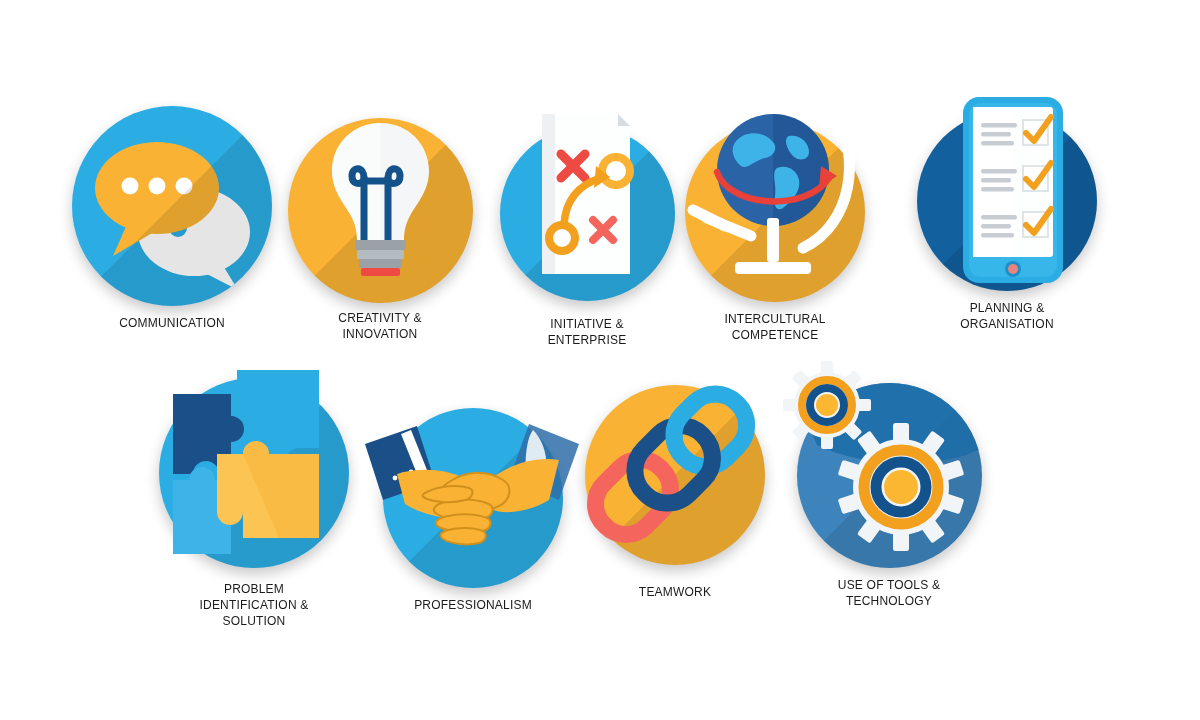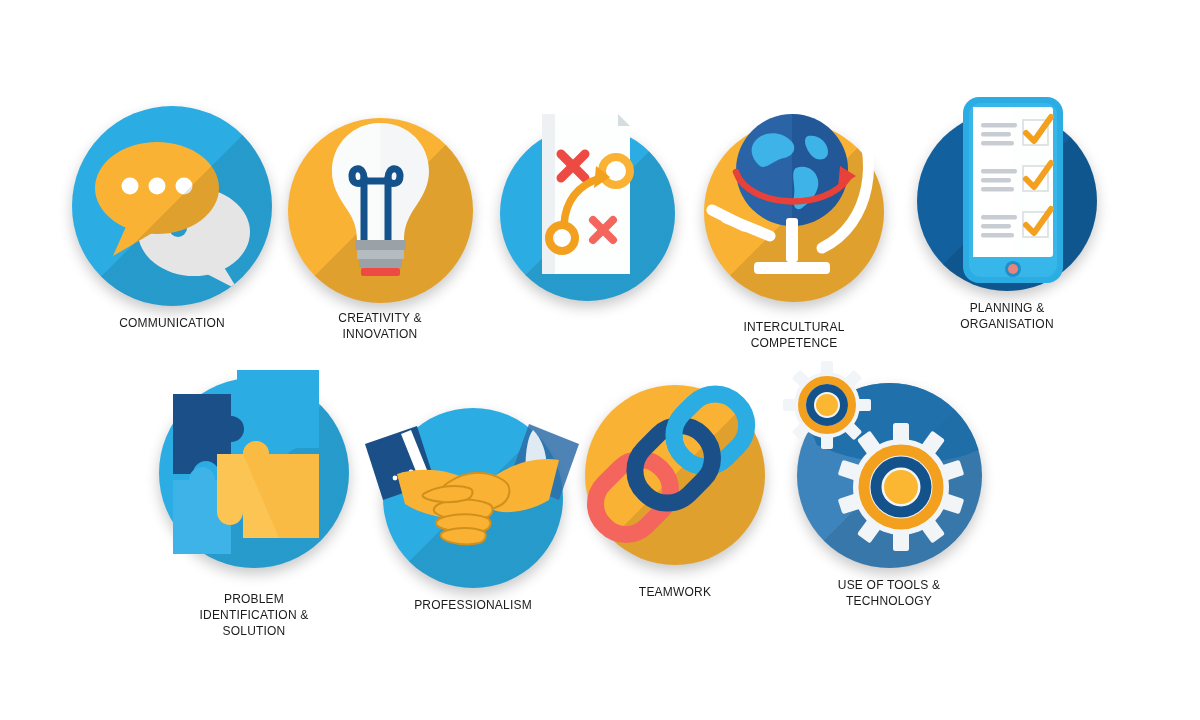--- a/index.html
+++ b/index.html
@@ -124,23 +124,25 @@
         </g>
 
         <circle cx="62" cy="112" r="13" fill="none" stroke="#F2A01E" stroke-width="8"></circle>
 
         <circle cx="116" cy="45" r="14" fill="none" stroke="#F9B233" stroke-width="8"></circle>
 
         <path d="M64 98 C 66 70 82 58 100 52" fill="none" stroke="#F2A01E" stroke-width="7.5" stroke-linecap="round"></path>
         <path d="M96 40 L110 51 L94 62 Z" fill="#F2A01E"></path>
       </svg>
     </div>
-  </div>
-
-  <div class="item" style="left:703px; top:122px; width:182px;gap:8px;">
+    <div class="label" style="margin-top:16px;">INITIATIVE &amp;
+ENTERPRISE</div>
+  </div>
+
+  <div class="item" style="left:684px; top:122px; width:182px;">
     <div class="discwrap" style="width:180px;height:180px;">
       <div class="disc" style="width:180px;height:180px;background:#F9B233;"></div>
       <svg class="art-out" viewBox="0 0 180 180">
 
         <path d="M150 -12 C 176 34 168 102 118 126" fill="none" stroke="#FFFFFF" stroke-width="11" stroke-linecap="round"></path>
         <path d="M131 -18 L163 4" stroke="#FFFFFF" stroke-width="11" stroke-linecap="round"></path>
 
         <circle cx="88" cy="48" r="56" fill="#2B64A6"></circle>
         <path d="M88 -8 A56 56 0 0 1 88 104 Z" fill="#1E4F8C" opacity=".55"></path>
 
@@ -219,21 +221,21 @@
         <path d="M14 16 H72 V38 a13 13 0 1 1 0 26 V96 H60 a13 13 0 1 0 -26 0 H14 Z" fill="#1B4F87"></path>
 
         <path d="M78 -8 H160 V70 H140 a13 13 0 1 0 0 26 H78 V64 a13 13 0 1 0 0 -26 Z" fill="#2BACE3"></path>
 
         <path d="M14 102 H30 a13 13 0 1 1 26 0 H72 V176 H14 Z" fill="#3DB3E8"></path>
 
         <path d="M84 76 a13 13 0 0 1 26 0 H160 V160 H84 V134 a13 13 0 1 1 -26 0 V76 Z" fill="#FBC453"></path>
         <path d="M84 76 a13 13 0 0 1 26 0 H160 V160 H120 Z" fill="#F9B233" opacity=".45"></path>
       </svg>
     </div>
-    <div class="label" style="margin-top:24px;text-align:center;">PROBLEM
+    <div class="label" style="margin-top:14px;text-align:center;">PROBLEM
 IDENTIFICATION &amp;
 SOLUTION</div>
   </div>
 
   <div class="item" style="left:382px; top:408px; width:182px;">
     <div class="discwrap" style="width:180px;height:180px;">
       <div class="disc" style="width:180px;height:180px;background:#2BACE3;"></div>
       <svg class="art-out" viewBox="0 0 180 180">
 
         <path d="M-18 36 L34 18 L52 74 L0 92 Z" fill="#1B4F87"></path>

